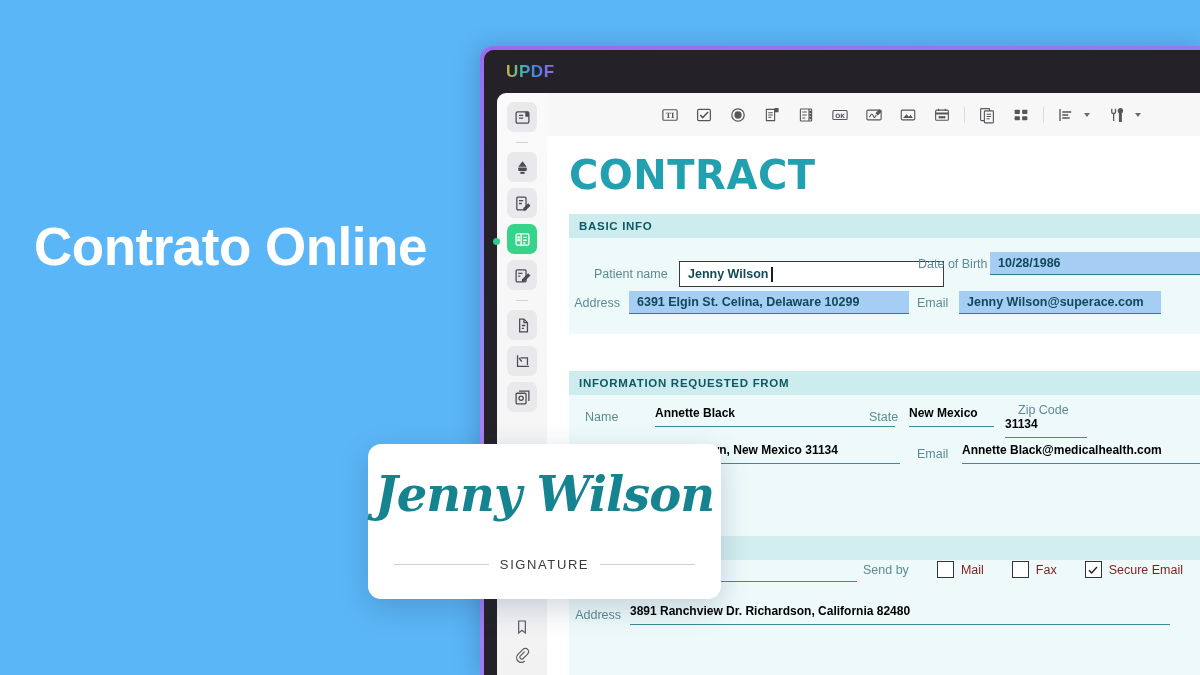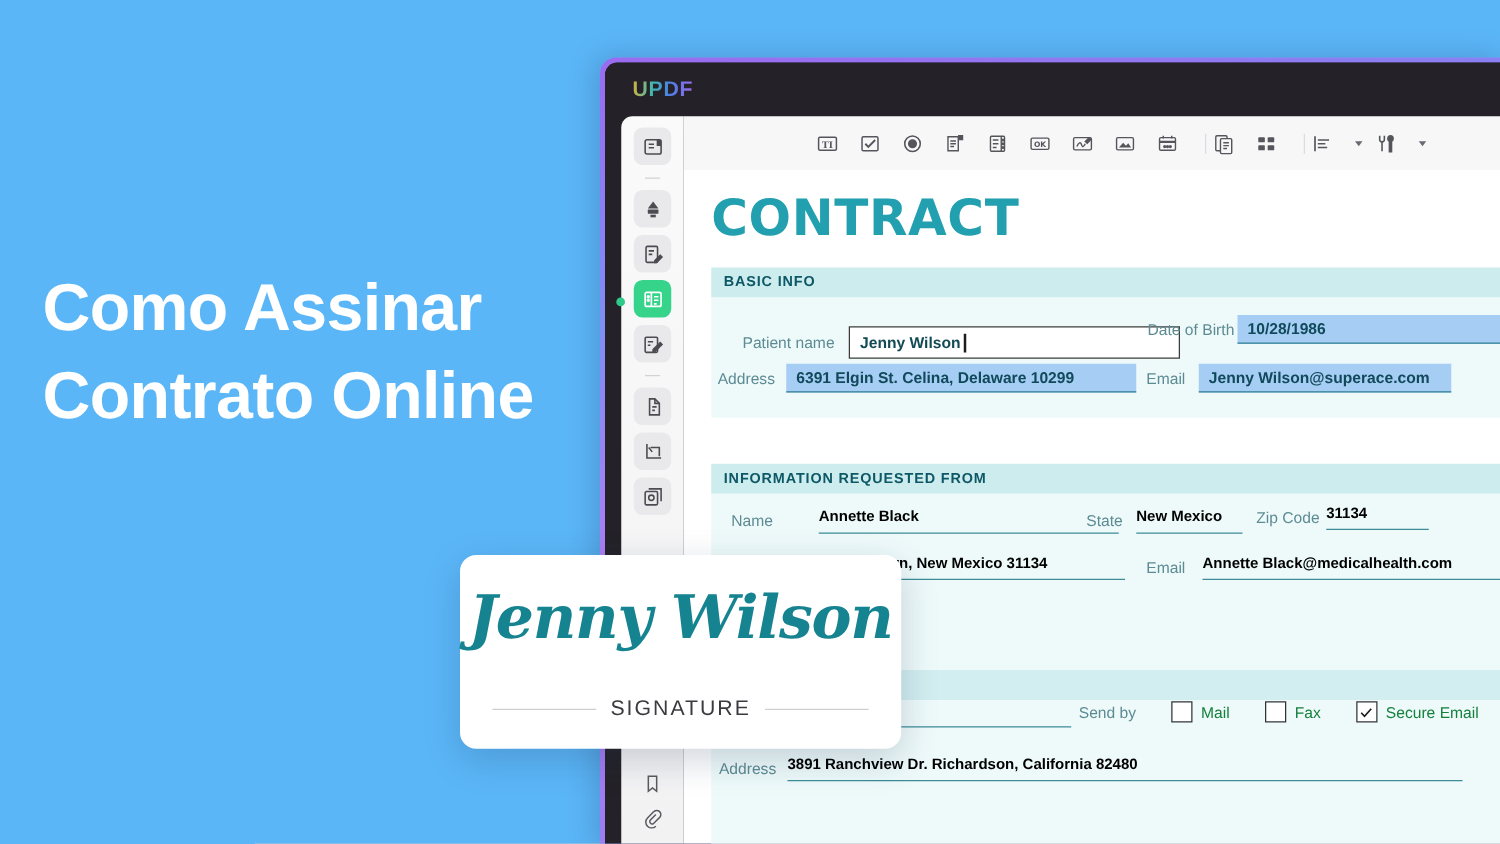--- a/index.html
+++ b/index.html
@@ -78,21 +78,21 @@
   #rail-bottom { margin-top: auto; padding-bottom: 13px; }
 
   
   #toolbar {
     position: absolute; left: 63px; top: 43px; right: 0; height: 43px;
     background: #f7f7f8; display: flex; align-items: center;
     padding-left: 106px; gap: 0px; z-index: 20;
   }
   .tb {
     width: 34px; height: 28px; display: flex;
-    align-items: center; color: #55555c;
+    align-items: center; justify-content: center; color: #55555c;
   }
   .tb svg { width: 18px; height: 18px; display: block; }
   .tb-sep { width: 1px; height: 16px; background: #dcdce0; margin: 0 5px; }
   .tb-caret {
     width: 0; height: 0; margin-left: 1px;
     border-left: 3.5px solid transparent; border-right: 3.5px solid transparent;
     border-top: 4.5px solid #6a6a72;
   }
   .tb-group { display: flex; align-items: center; }
 
@@ -140,51 +140,50 @@
     border-bottom: 1.3px solid #3d8b99; height: 21px;
     display: flex; align-items: flex-start;
     color: #000000; font-weight: 700; font-size: 12px; white-space: nowrap;
   }
   .chk-wrap { display: flex; align-items: center; gap: 7px; }
   .chk {
     width: 17px; height: 17px; border: 1.7px solid #2f3437;
     background: #ffffff; display: flex; align-items: center; justify-content: center;
   }
   .chk svg { width: 12px; height: 12px; }
-  .chk-lbl { color: #15803d; font-size: 12.5px; font-weight: 400; }
+  .chk-lbl { color: #7f1d1d; font-size: 12.5px; font-weight: 400; }
 
   
   #sigcard {
     position: absolute; left: 368px; top: 444px;
     width: 353px; height: 155px; background: #ffffff;
     border-radius: 13px; box-shadow: 0 9px 30px rgba(25,45,80,0.20);
     z-index: 60;
   }
   #sigtext {
     position: absolute; left: 0; right: 0; top: 22px;
     text-align: center; color: #158390;
     font-family: "DejaVu Serif", serif; font-style: italic;
     font-size: 48px; font-weight: 700; letter-spacing: -1px;
   }
   #sigrule {
     position: absolute; left: 26px; right: 26px; top: 113px;
     display: flex; align-items: center; gap: 11px;
   }
   #sigrule .ln { flex: 1; height: 1px; background: #cfcfd2; }
   #sigrule .tx {
-    font-size: 17px; letter-spacing: 1.6px; color: #3a3a3f; font-weight: 400;
+    font-size: 13px; letter-spacing: 1.6px; color: #3a3a3f; font-weight: 400;
   }
 </style>
 </head>
 <body>
 
 <div id="stage">
 
   <div id="promo">
-    <span class="line">Como Assinar</span>
     <span class="line">Contrato Online</span>
   </div>
 
   <div id="appframe">
     <div id="appwin">
 
       <div id="bezel-dot"></div>
 
       <div id="titlebar">
         <div id="logo">UPDF</div>
@@ -406,21 +405,21 @@
         <div class="row" style="left:38px; top:270px;gap:22px;">
           <span class="lbl" style="width:48px">Name</span>
           <span class="fld-line" style="width:240px">Annette Black</span>
         </div>
 
         <div class="row" style="left:322px; top:270px;">
           <span class="lbl" style="width:40px">State</span>
           <span class="fld-line" style="width:85px">New Mexico</span>
         </div>
 
-        <div class="row" style="left:458px; top:267px;">
+        <div class="row" style="left:458px; top:267px;flex-direction:column;">
           <span class="lbl" style="width:56px">Zip Code</span>
           <span class="fld-line" style="width:82px">31134</span>
         </div>
 
         <div class="row" style="left:100px; top:307px;">
           <span class="fld-line" style="width:253px">Rd. Allentown, New Mexico 31134</span>
         </div>
 
         <div class="row" style="left:370px; top:307px;">
           <span class="lbl" style="width:45px">Email</span>

